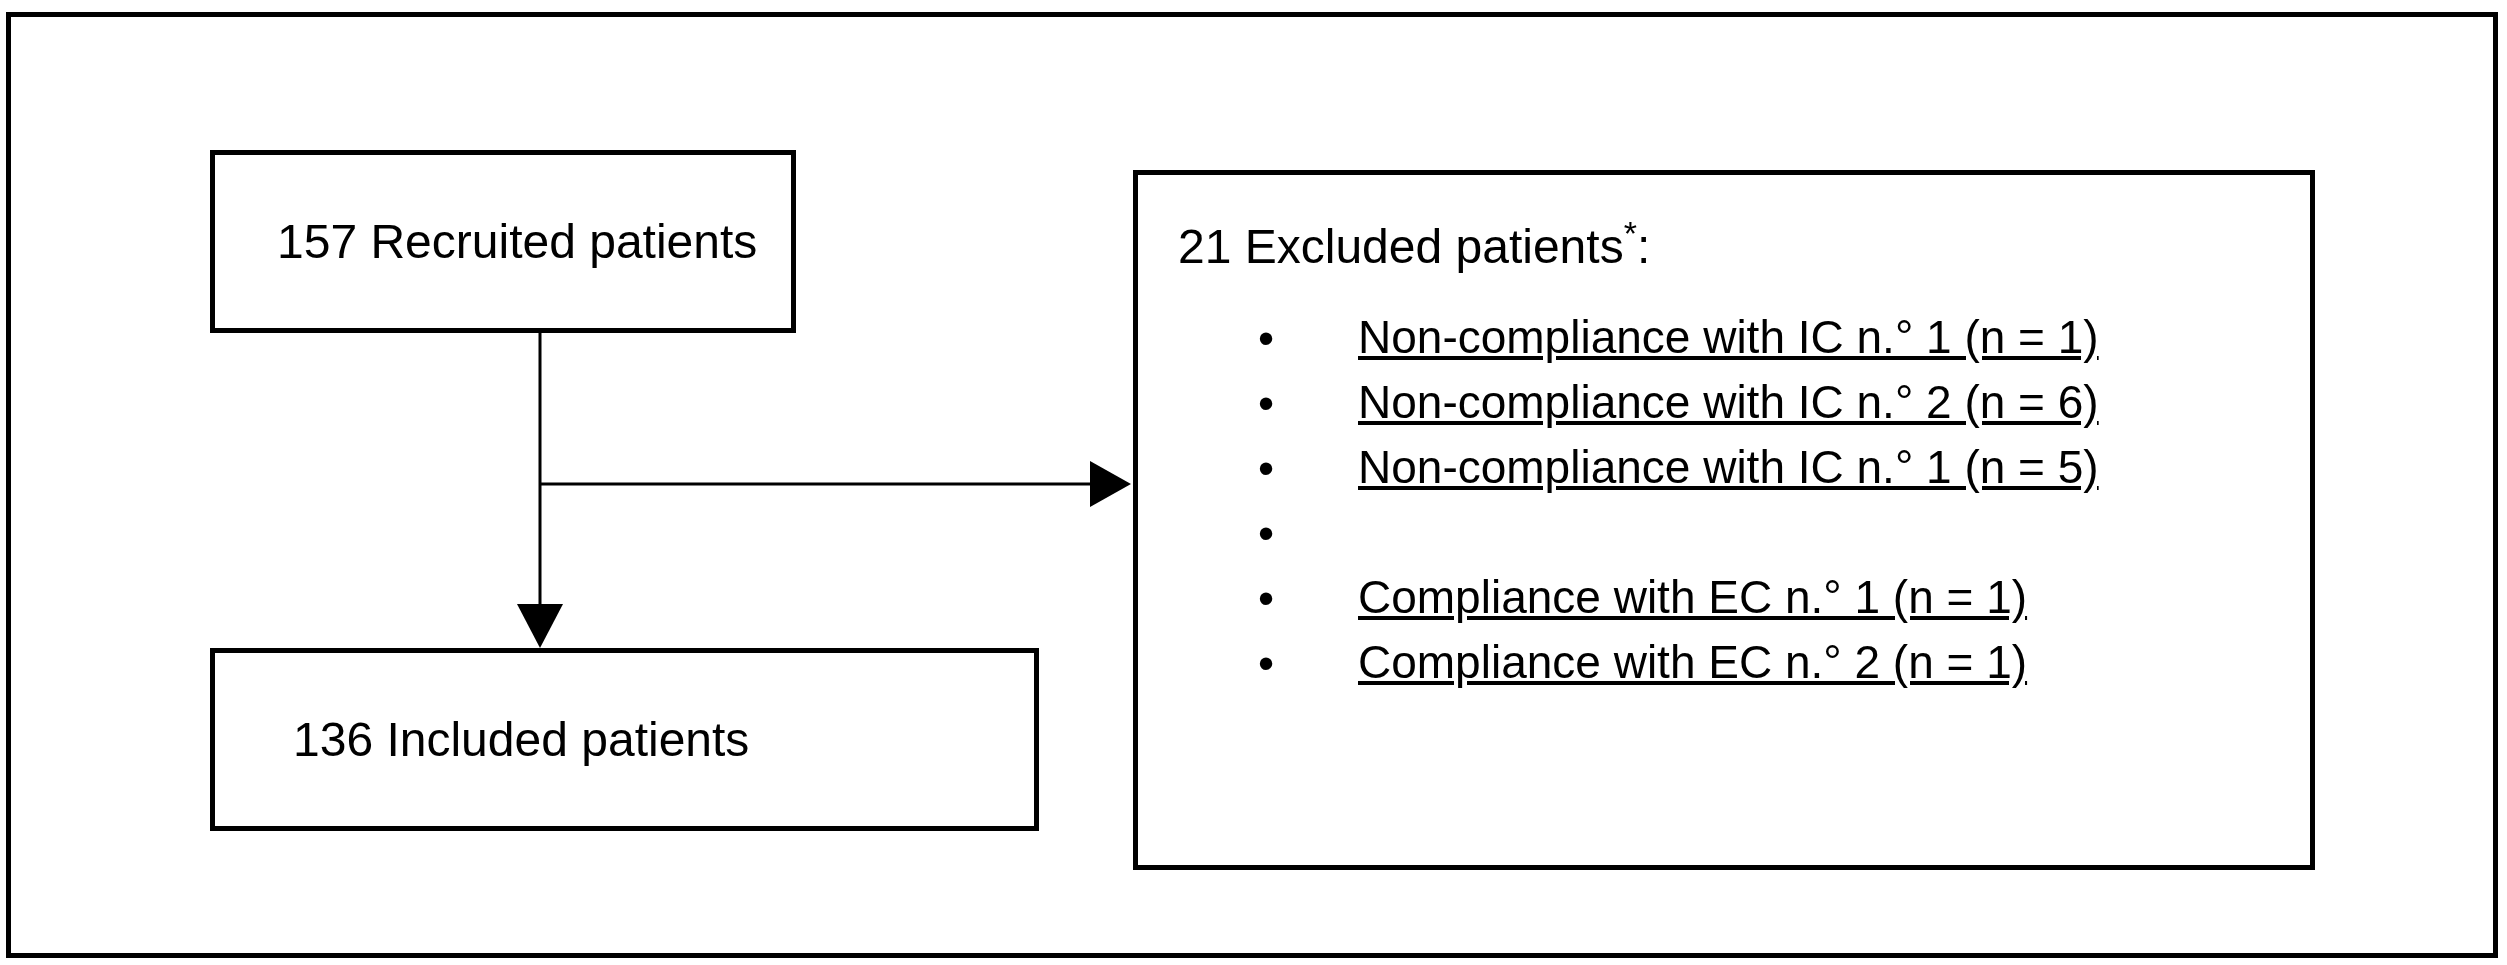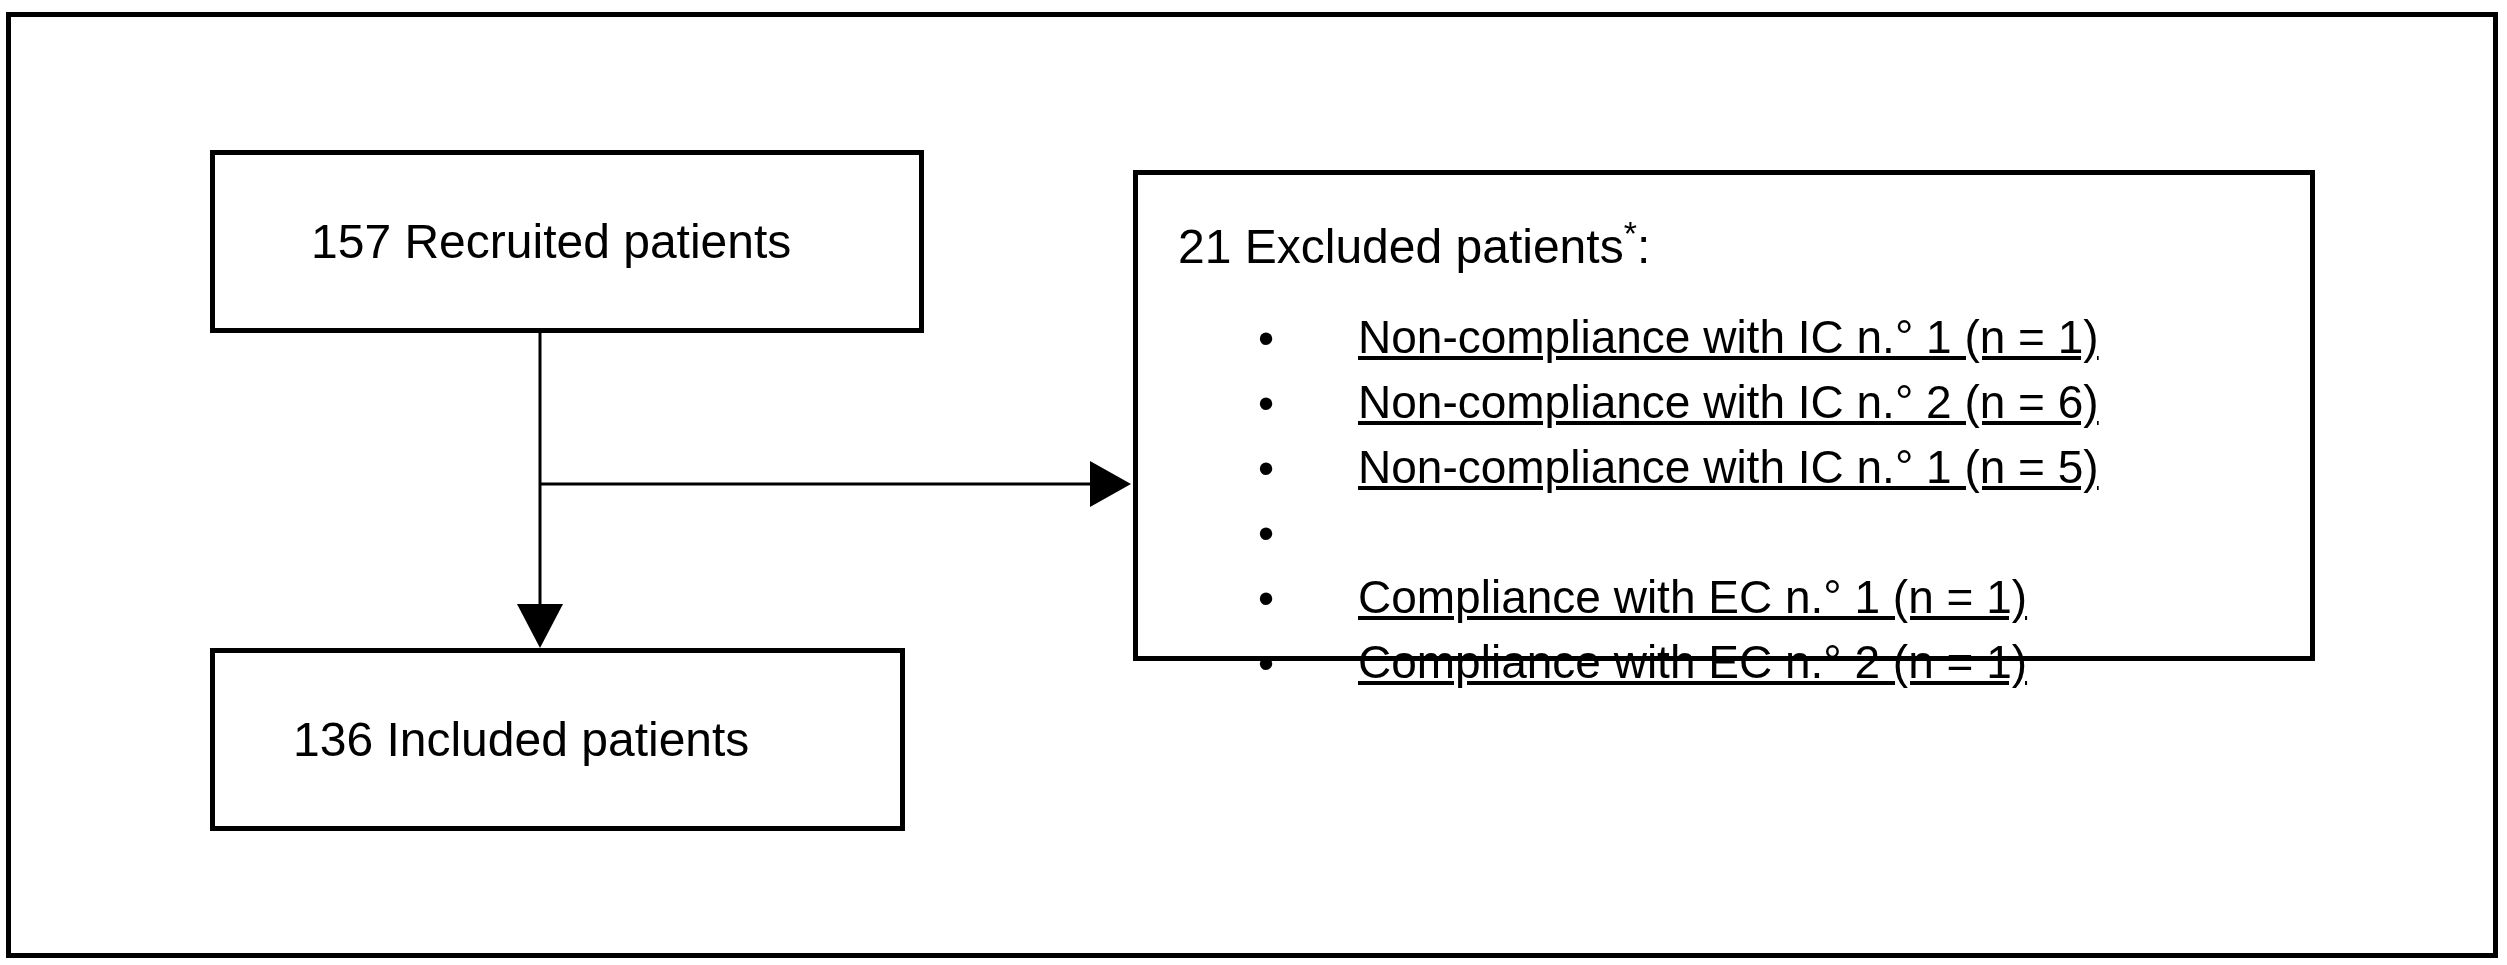--- a/index.html
+++ b/index.html
@@ -29,41 +29,41 @@
     position: absolute;
     border: 5px solid #000000;
     box-sizing: border-box;
     background: #ffffff;
     display: flex;
     align-items: center;
   }
   .node-recruited {
     left: 210px;
     top: 150px;
-    width: 714px;
+    width: 586px;
     height: 183px;
-    padding-left: 96px;
+    padding-left: 62px;
   }
   .node-included {
     left: 210px;
     top: 648px;
-    width: 695px;
+    width: 829px;
     height: 183px;
     padding-left: 78px;
   }
   .node-label {
     font-size: 48px;
     line-height: 1.15;
     white-space: nowrap;
   }
   .node-excluded {
     left: 1133px;
     top: 170px;
     width: 1182px;
-    height: 491px;
+    height: 700px;
     border: 5px solid #000000;
     box-sizing: border-box;
     position: absolute;
     background: #ffffff;
     padding: 42px 40px 0 40px;
   }
   .excluded-title {
     font-size: 48px;
     line-height: 60px;
     white-space: nowrap;

